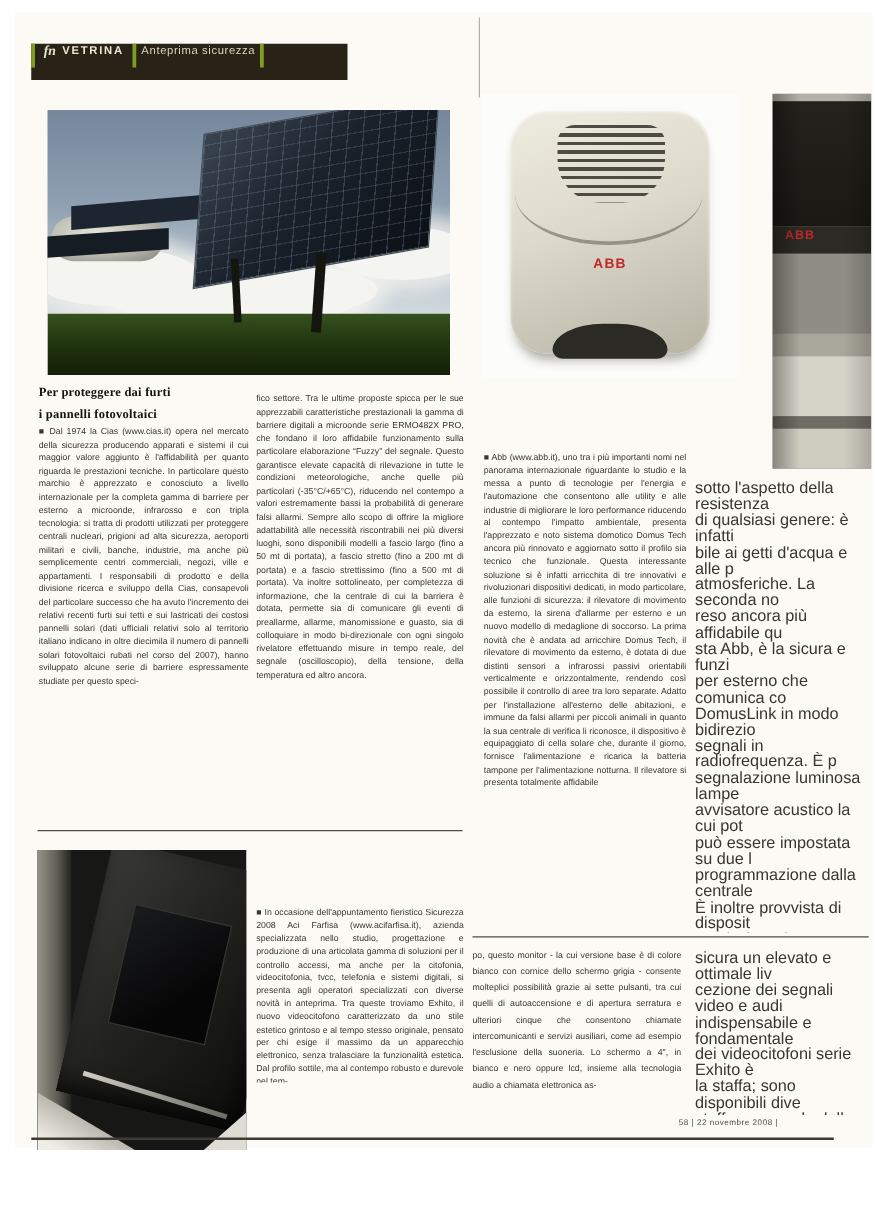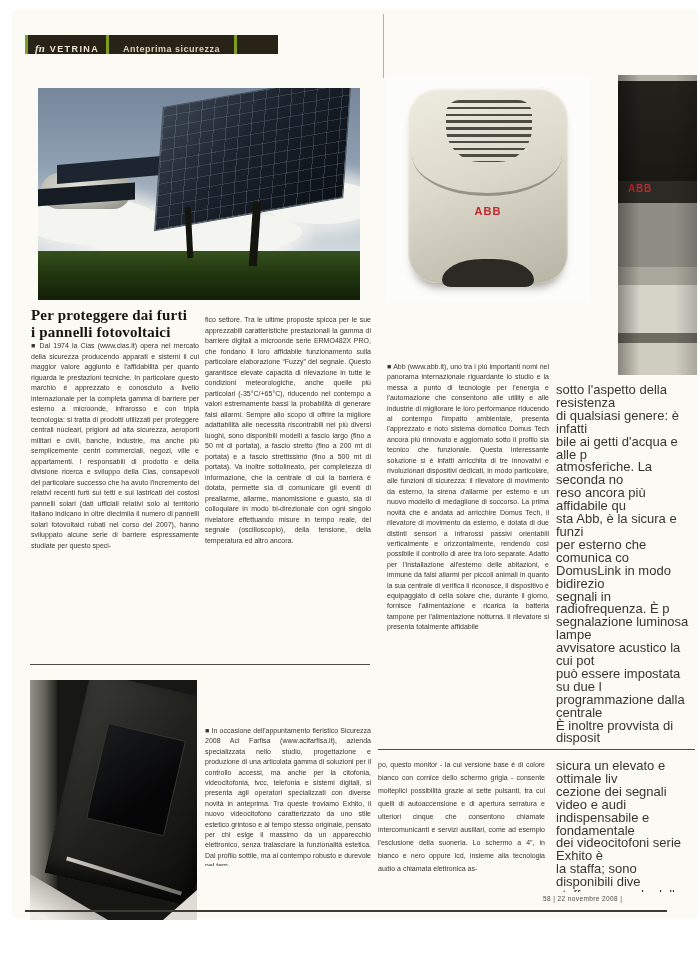--- a/index.html
+++ b/index.html
@@ -2,29 +2,29 @@
 <html><head>
 <meta charset="utf-8">
 <style>
   html,body{margin:0;padding:0;background:#ffffff;}
   .page{position:relative;width:700px;height:970px;background:#ffffff;overflow:hidden;
         font-family:"Liberation Sans",sans-serif;}
   .abs{position:absolute;}
   .paper{left:12px;top:10px;width:686px;height:908px;background:#fbfaf5;}
 
   
-  .header-bar{left:25px;top:35px;width:253px;height:19px;background:#292216;
-              display:flex;align-items:flex-end;}
+  .header-bar{left:25px;top:35px;width:253px;height:29px;background:#292216;
+              display:flex;align-items:flex-start;}
   .green-bar{width:3px;height:19px;background:#7f9d1f;flex:0 0 auto;}
   .logo{color:#e9e3cd;font:italic 700 11px "Liberation Serif",serif;margin:0 5px 0 7px;}
   .sec{color:#ece6d0;font-weight:700;font-size:9px;letter-spacing:1.4px;margin-right:7px;}
-  .subsec{color:#ddd6ba;font-weight:700;font-size:9px;letter-spacing:0.5px;margin:0 14px;}
-
-  
-  .headline{font-family:"Liberation Serif",serif;font-weight:700;font-size:15px;
+  .subsec{color:#ddd6ba;font-weight:400;font-size:9px;letter-spacing:0.5px;margin:0 4px;}
+
+  
+  .headline{font-family:"Liberation Serif",serif;font-weight:700;font-size:10px;
             line-height:16.5px;color:#15130e;white-space:pre-line;letter-spacing:0.2px;}
   .bodytxt{font-size:7px;line-height:10.5px;color:#37352e;text-align:justify;overflow:hidden;}
   .linecol{font-size:13px;line-height:12.9px;color:#37352e;white-space:pre-line;overflow:hidden;}
   .rule{background:#4f4c43;}
   .footer-credit{font-size:6.5px;color:#4c4a42;letter-spacing:0.4px;}
 
   
   .solar{left:38px;top:88px;width:322px;height:212px;overflow:hidden;
          background:linear-gradient(180deg,#76879c 0%,#8d9fb0 35%,#b7c3cc 62%,#d3dcdf 78%);}
   .cloud{position:absolute;background:#f4f4f0;border-radius:50%;

